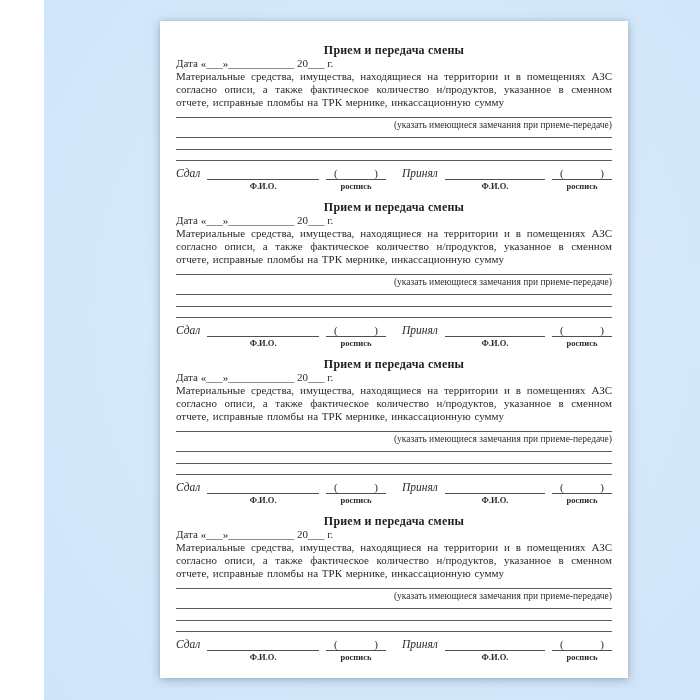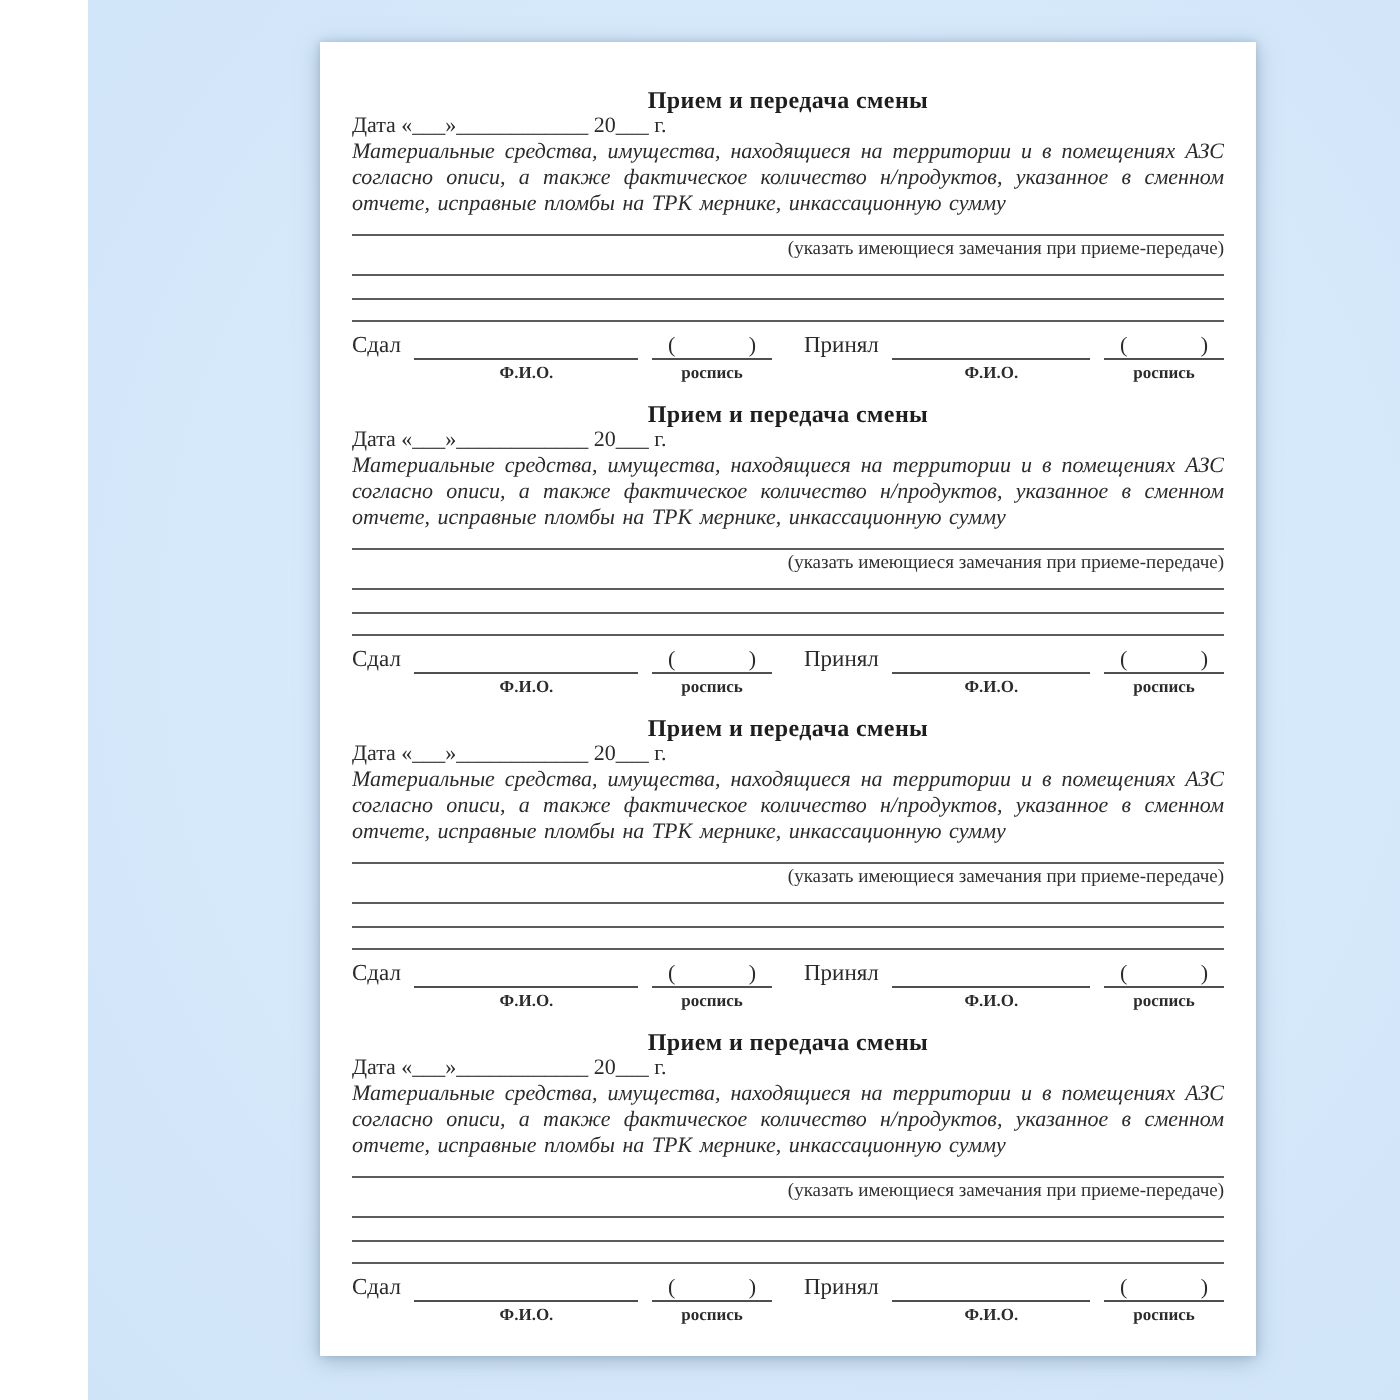--- a/index.html
+++ b/index.html
@@ -46,21 +46,20 @@
     font-size: 11px;
     line-height: 13px;
     white-space: nowrap;
   }
   .body-par {
     margin: 0;
     font-size: 11px;
     line-height: 13px;
     text-align: justify;
     word-spacing: 1px;
-    font-style: italic;
   }
   .rule {
     height: 0;
     border-top: 1px solid #5c5c5c;
   }
   .r1 { margin-top: 8px; }
   .remarks {
     margin-top: 1px;
     font-size: 9.5px;
     line-height: 12px;
@@ -79,20 +78,21 @@
   .sig-half {
     flex: 1;
     display: flex;
     gap: 7px;
     align-items: flex-start;
     min-width: 0;
   }
   .sig-label {
     line-height: 14px;
     white-space: nowrap;
+    font-style: italic;
   }
   .sig-col {
     display: flex;
     flex-direction: column;
     align-items: center;
     min-width: 0;
   }
   .sig-col.name { flex: 1; }
   .sig-col.sign { flex: none; width: 60px; }
   .sig-line {

